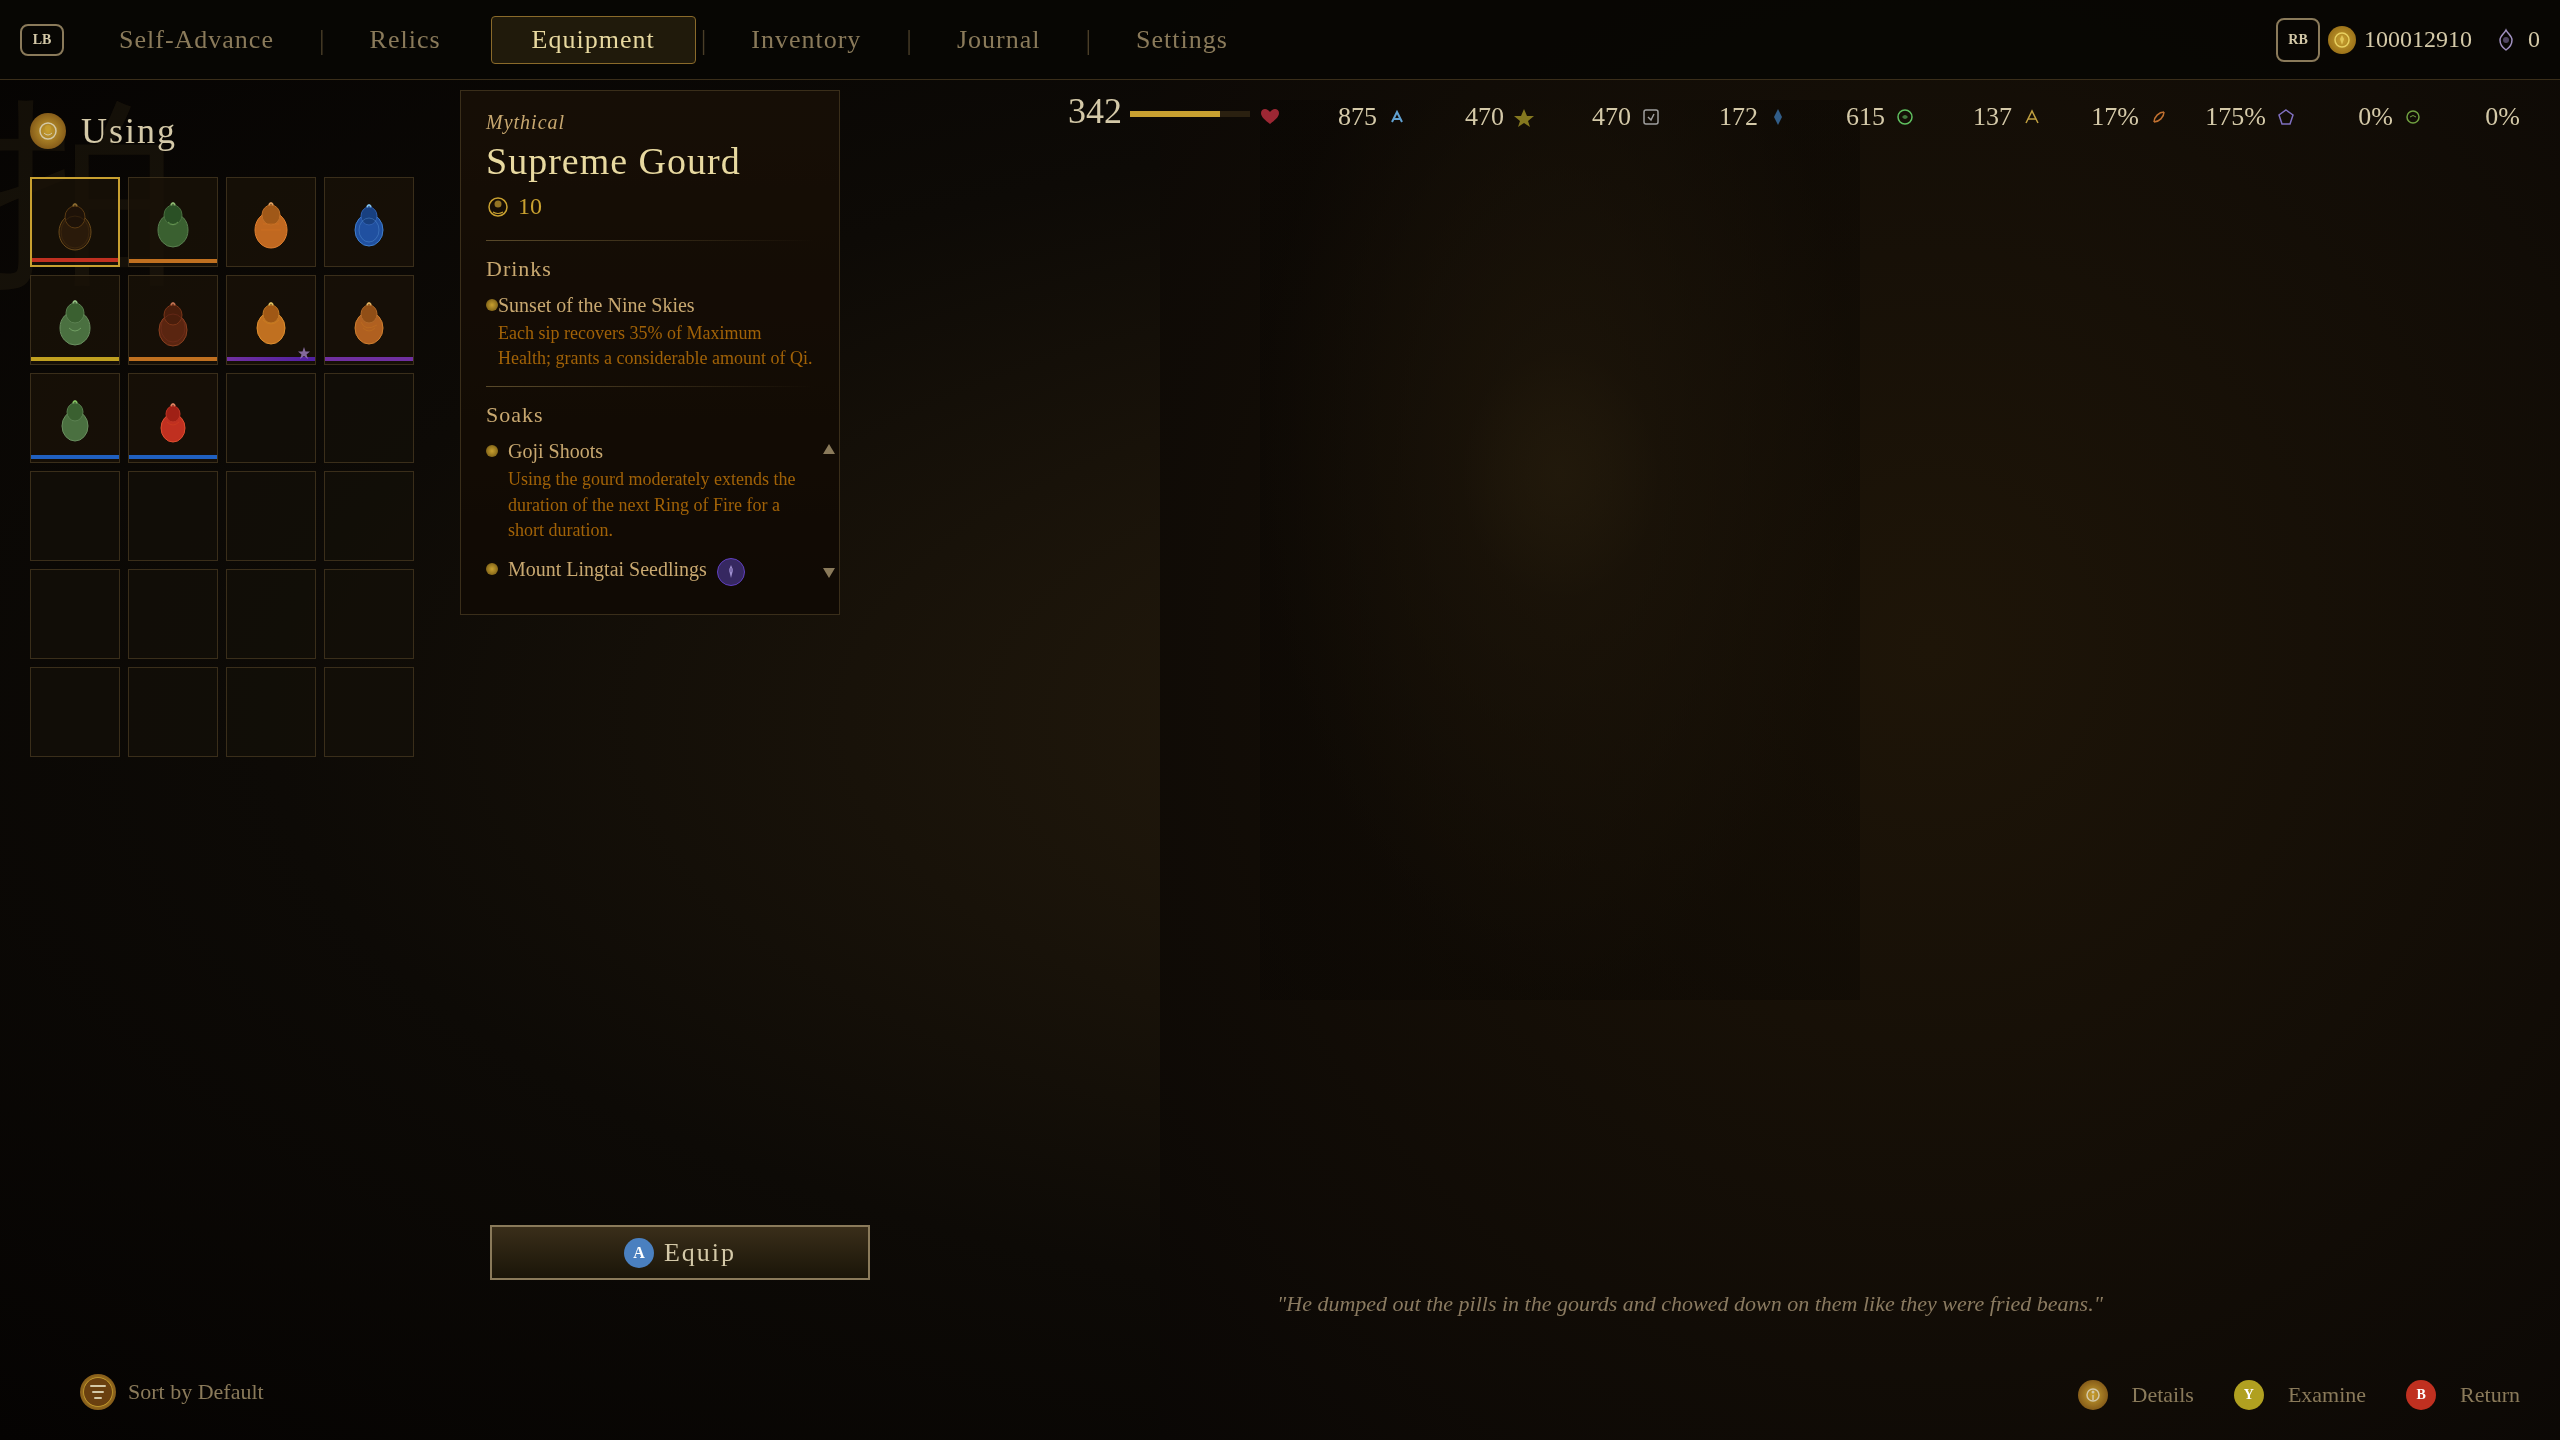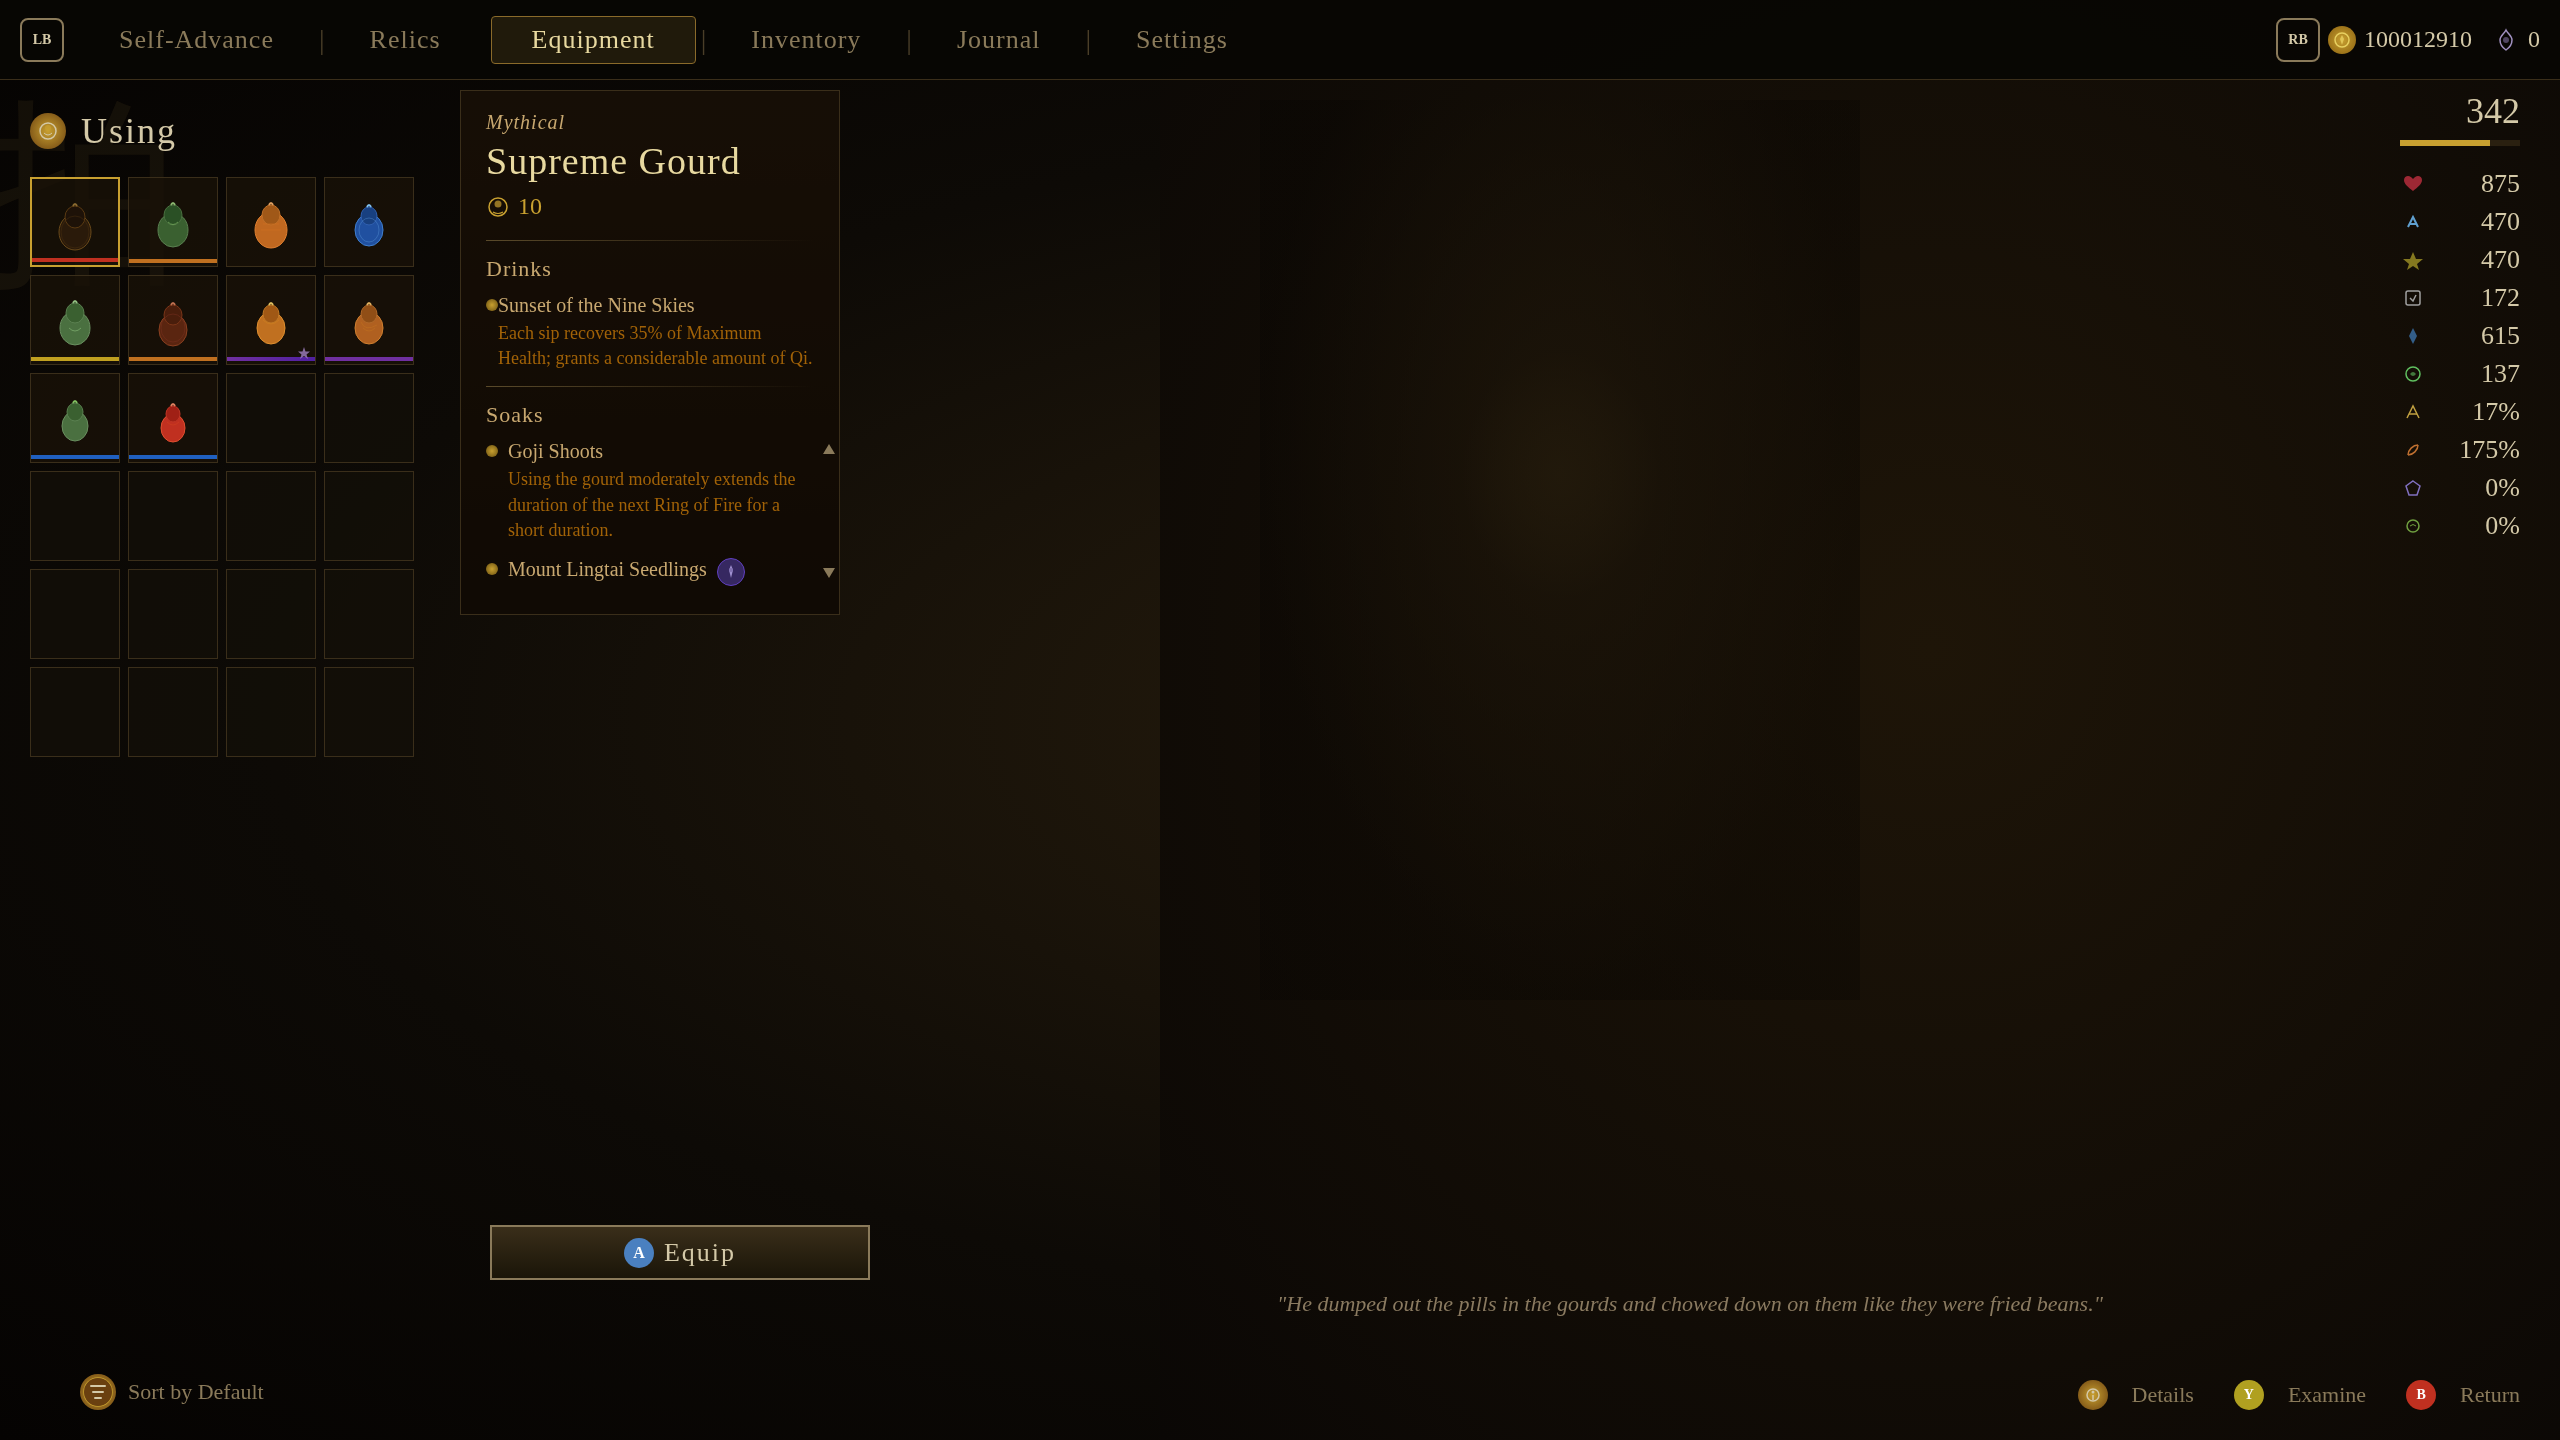--- a/index.html
+++ b/index.html
@@ -43,21 +43,21 @@
       background: rgba(8, 6, 3, 0.92);
       border-bottom: 1px solid #3a2e1a;
       display: flex;
       align-items: center;
       z-index: 10;
       padding: 0 20px;
     }
 
     .nav-lb {
       width: 44px;
-      height: 44px;
+      height: 32px;
       border: 2px solid #8a7a5a;
       border-radius: 8px;
       display: flex;
       align-items: center;
       justify-content: center;
       color: #d4c9a8;
       font-size: 14px;
       font-weight: bold;
       margin-right: 15px;
     }
@@ -358,21 +358,21 @@
       text-align: center;
     }
 
     
     .stats-panel {
       position: absolute;
       top: 90px;
       right: 40px;
       z-index: 6;
       display: flex;
-      flex-direction: column;
+      flex-direction: row;
       gap: 8px;
       align-items: flex-end;
     }
 
     .stat-number-large {
       font-size: 36px;
       color: #d4c9a8;
       text-align: right;
     }
 

